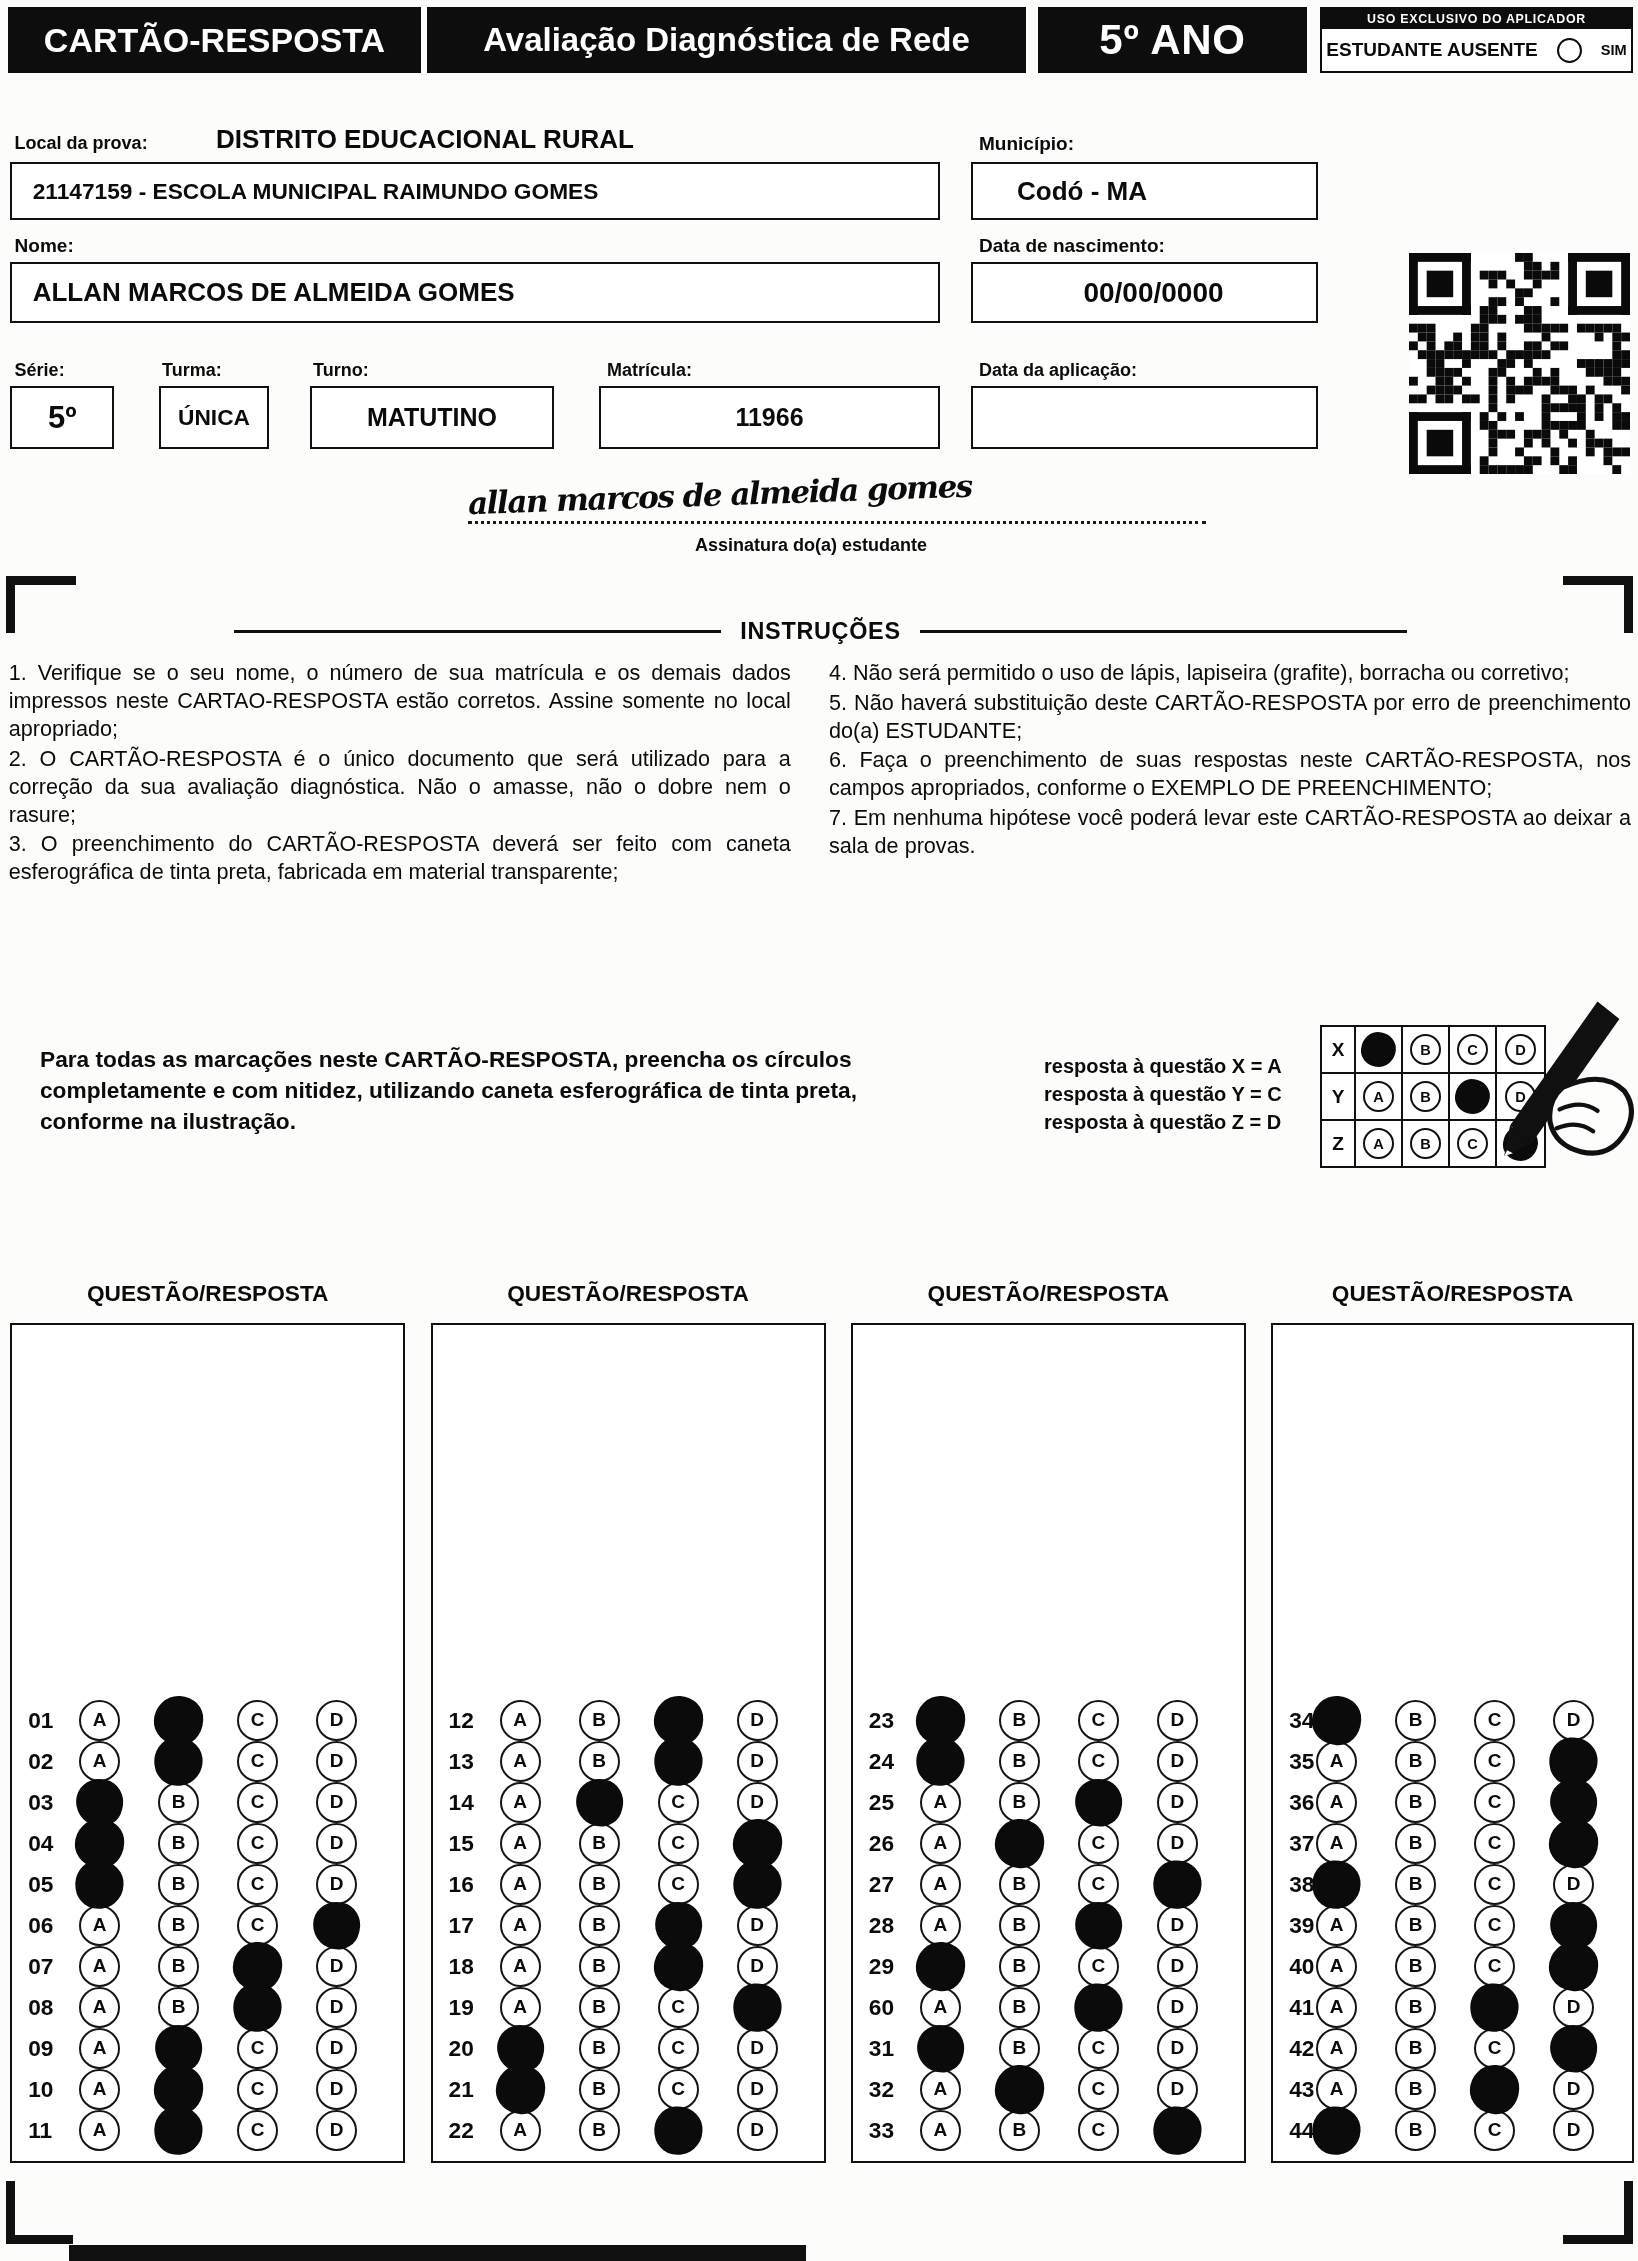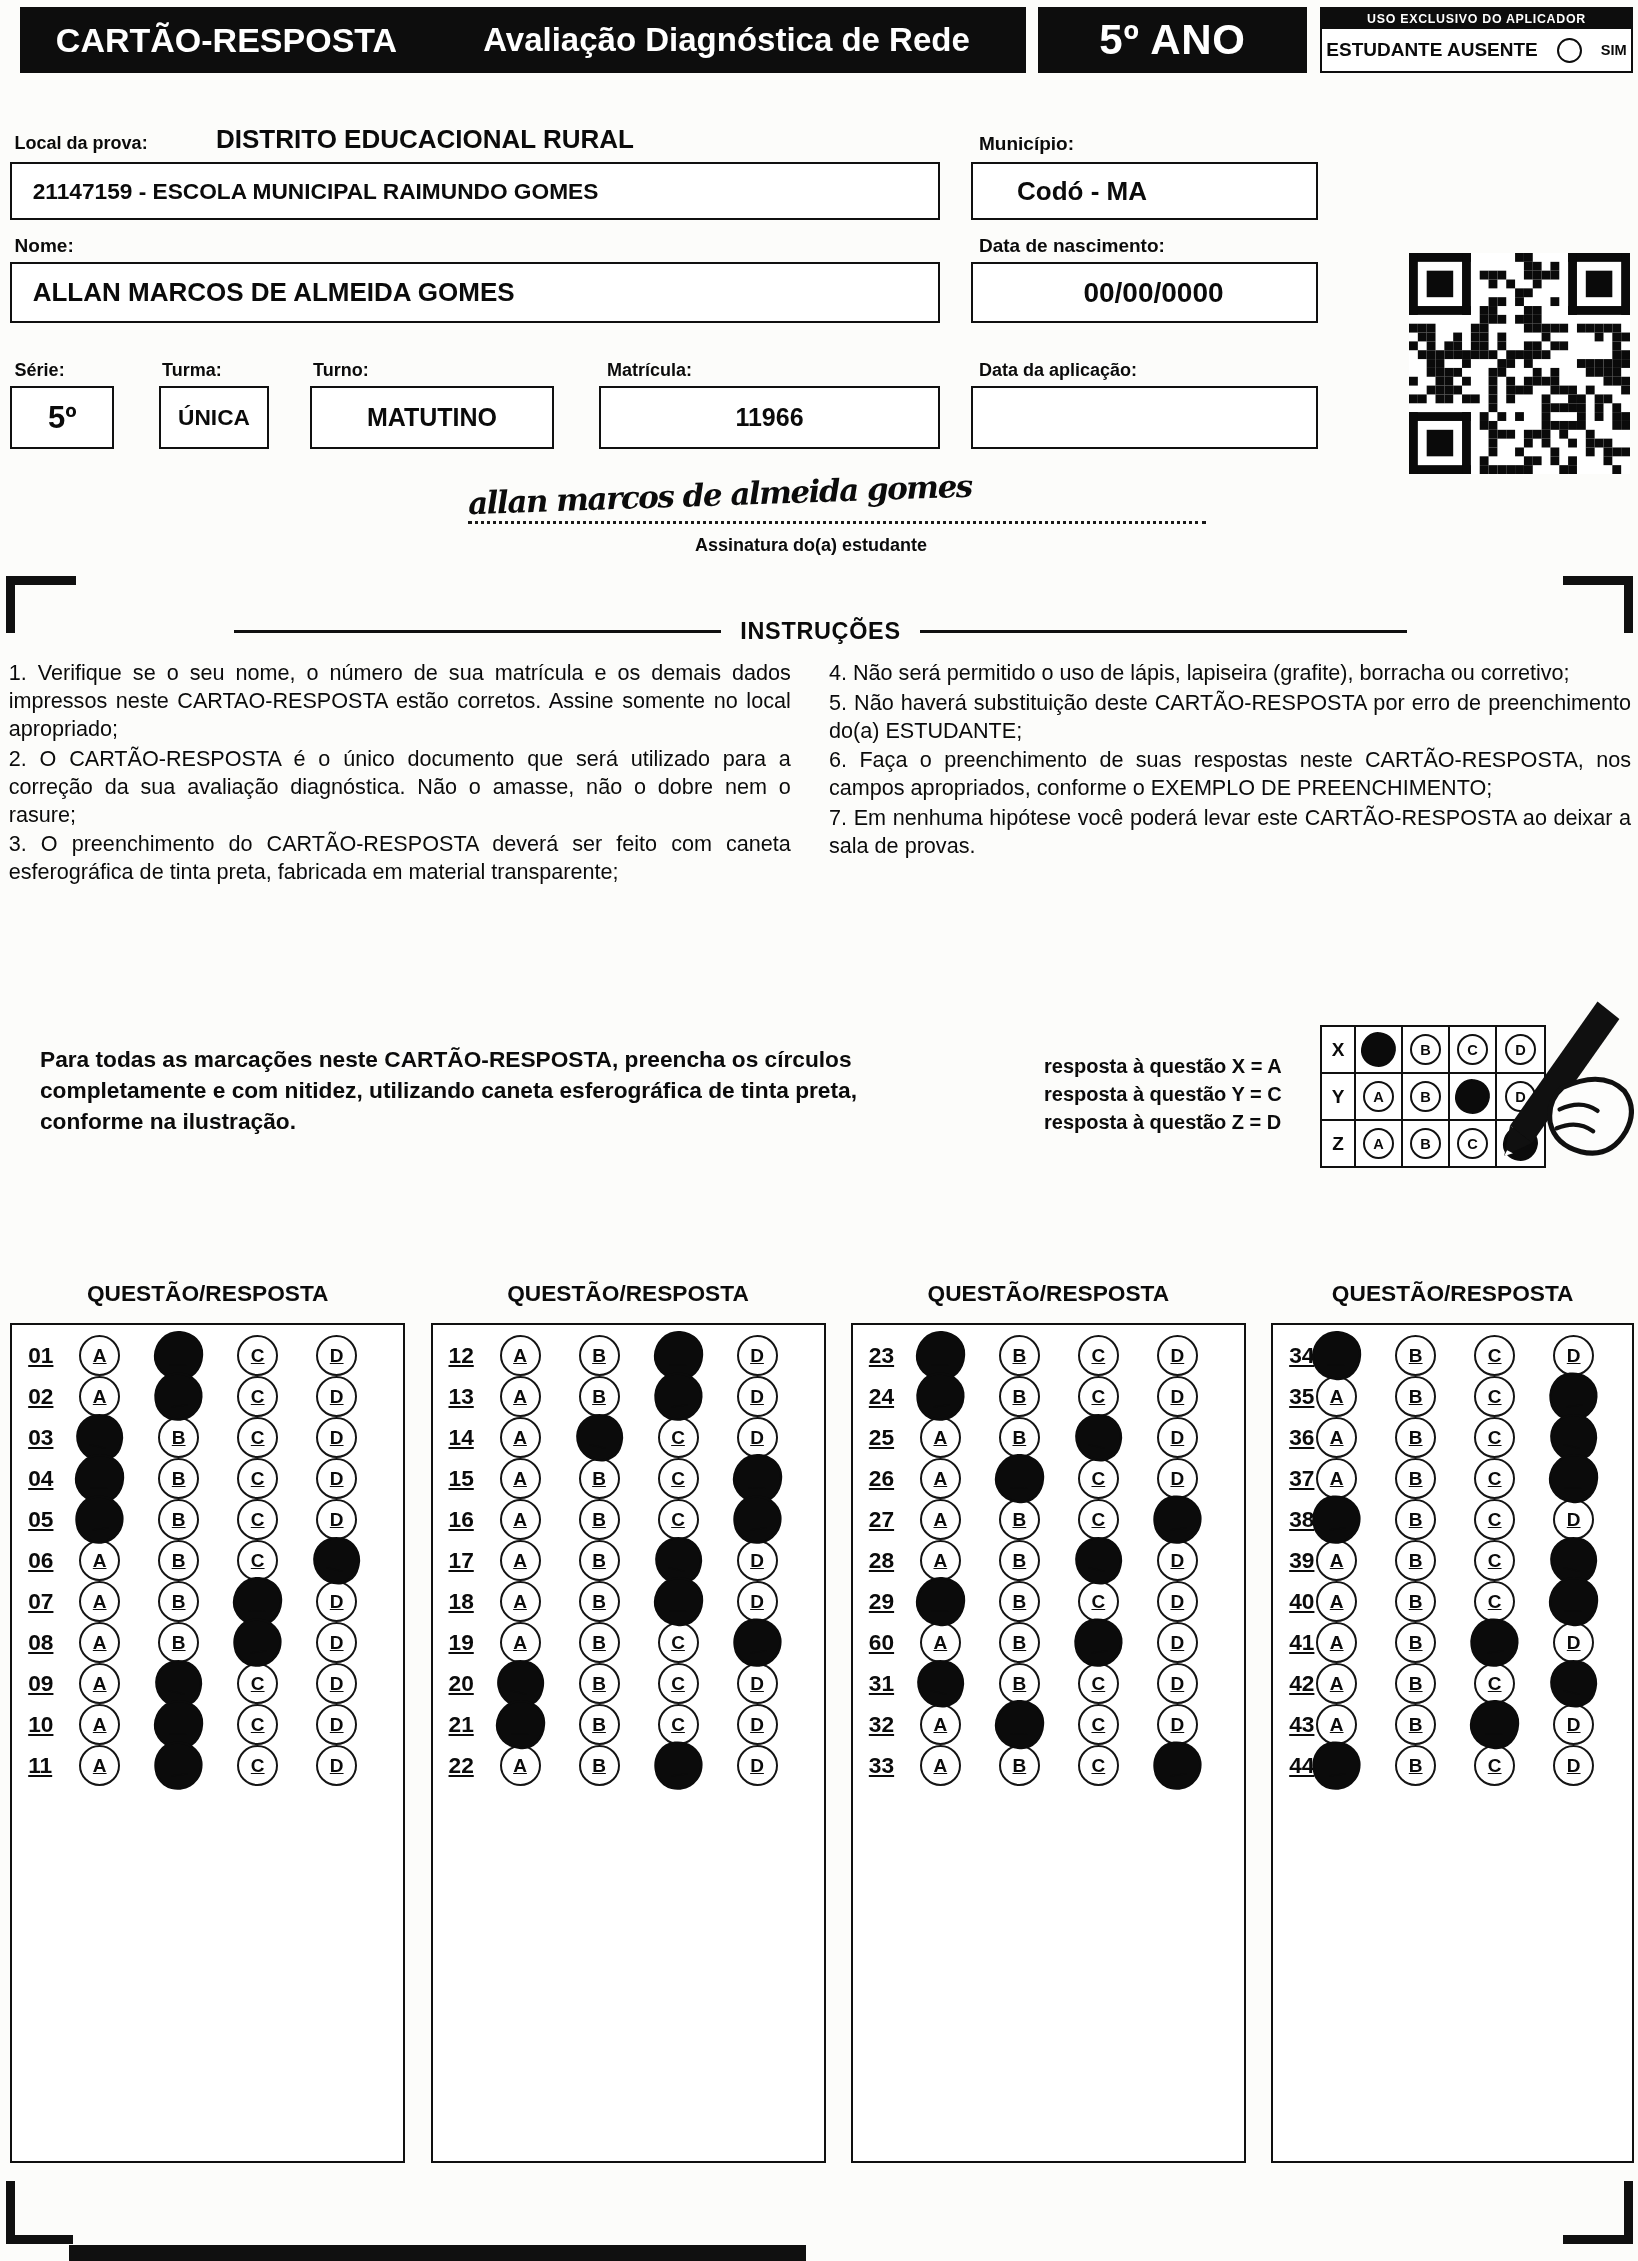--- a/index.html
+++ b/index.html
@@ -6,21 +6,21 @@
   html,body { background:#d9d9d9; }
   .page {
     position:relative; width:1639px; height:2261px; margin:0 auto;
     background:#fcfcfa; color:#0b0b0b; overflow:hidden;
     font-family:"Liberation Sans", sans-serif;
   }
 
   
   .hbox { position:absolute; top:7.3px; height:66px; background:#0d0d0d; color:#fff;
           display:flex; align-items:center; justify-content:center; font-weight:bold; }
-  .h-title    { left:20px;    width:413px; font-size:34px; }
+  .h-title    { left:8px;    width:413px; font-size:34px; }
   .h-subtitle { left:427px;  width:599px; font-size:33px; }
   .h-grade    { left:1038px; width:269px; font-size:42px; letter-spacing:0.7px; }
   .applicator { position:absolute; top:7.3px; left:1320px; width:313px; height:66px;
                 border:2.2px solid #0d0d0d; background:#fff; }
   .applicator .strip { background:#0d0d0d; color:#fff; height:20px; line-height:20px;
                        text-align:center; font-size:12.4px; font-weight:bold; letter-spacing:0.7px; }
   .applicator .absent { height:42px; display:flex; align-items:center; justify-content:center;
                         gap:19px; font-weight:bold; font-size:19px; }
   .absent-circle { width:25px; height:25px; border:2.2px solid #0d0d0d; border-radius:50%;
                    display:inline-block; flex:0 0 auto; }
@@ -90,21 +90,21 @@
     border-radius:48% 52% 50% 50% / 52% 48% 54% 46%; transform:scale(1.12) rotate(7deg); }
   .pen-svg { position:absolute; left:1475px; top:1000px; width:159px; height:175px; z-index:5; }
 
   
   .answers { position:absolute; left:10.2px; top:1280px; width:1624px;
     display:flex; justify-content:space-between; }
   .answer-col { width:395px; }
   .answer-col:last-child { width:363px; }
   .q-header { text-align:center; font-weight:bold; font-size:22.7px; margin-bottom:16px; }
   .q-box { border:2.9px solid #101010; height:840px; background:#fff;
-    display:flex; flex-direction:column; justify-content:flex-start; padding:10.2px 0;text-decoration:underline; }
+    display:flex; flex-direction:column; justify-content:flex-end; padding:10.2px 0; }
   .q-row { display:flex; align-items:center; padding-left:16px; }
   .q-num { width:51px; font-weight:bold; font-size:22.7px; }
   .bubble { width:41px; height:41px; border:2.9px solid #141414; border-radius:50%;
     display:flex; align-items:center; justify-content:center;
     font-weight:bold; font-size:19px; margin-right:38px; flex:0 0 auto; background:#fff; }
   .bubble.filled { background:#0b0b0b; border-color:#0b0b0b; color:transparent;
     border-radius:47% 53% 51% 49% / 51% 49% 53% 47%; transform:scale(1.18) rotate(-7deg); }
   .q-row:nth-child(3n) .bubble.filled { transform:scale(1.15) rotate(12deg);
     border-radius:52% 48% 47% 53% / 49% 51% 46% 54%; }
   .q-row:nth-child(3n+1) .bubble.filled { transform:scale(1.2) rotate(3deg);

